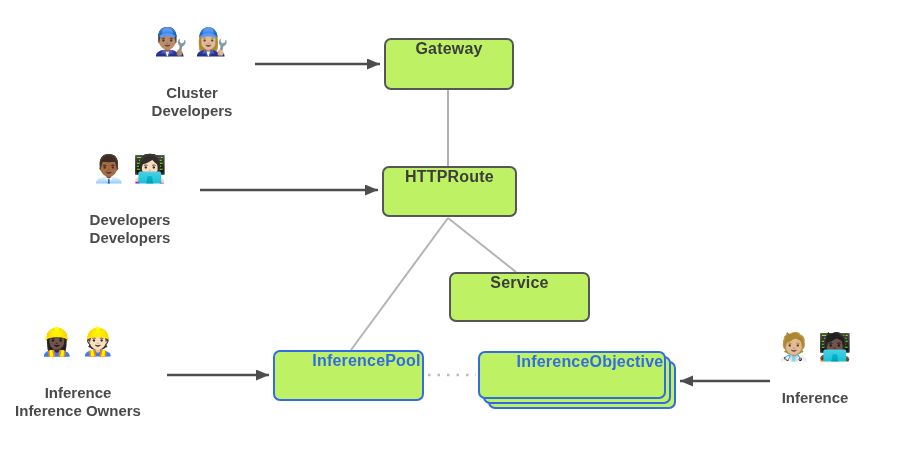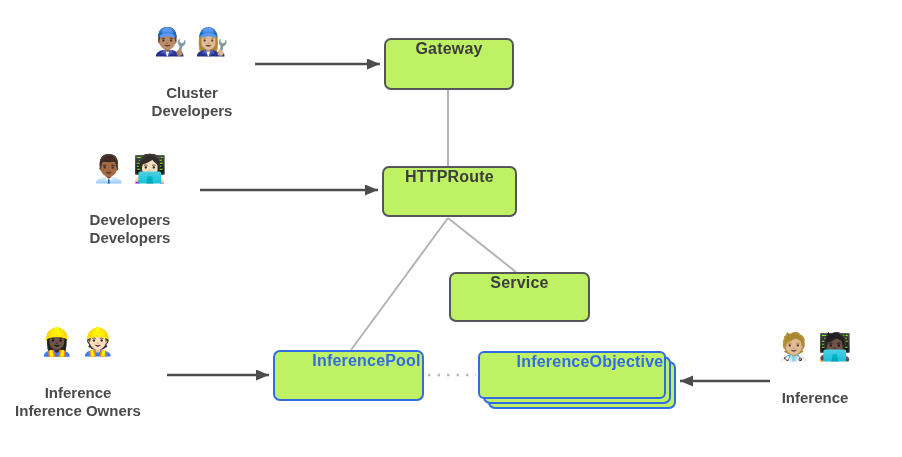--- a/index.html
+++ b/index.html
@@ -16,21 +16,21 @@
     position:absolute; box-sizing:border-box; background:#bef264;
     border:2px solid #56565A; border-radius:7px;
     display:flex; justify-content:center;
     font-weight:700; font-size:16px; color:#3C3C3E; letter-spacing:.2px;
   }
   .node.blue { border-color:#326CE5; color:#326CE5;padding-left:36px; }
   .stack { position:absolute; left:478px; top:351px; width:200px; height:60px; }
   .stack .node { position:absolute; width:188px; height:48px; }
   .stack .l3 { left:10px; top:10px; }
   .stack .l2 { left:5px;  top:5px;  }
-  .stack .front { left:0;  top:0;border-radius:6px;  }
+  .stack .front { left:0;  top:0;  }
   .persona {
     position:absolute; width:170px; display:flex; flex-direction:column;
     align-items:center; text-align:center;
   }
   .emoji { font-size:27px; line-height:36px; white-space:nowrap; }
   .plabel { margin-top:24px; font-size:15px; line-height:18px; font-weight:600; color:#4A4A4A; }
 </style>
 </head>
 <body>
 

